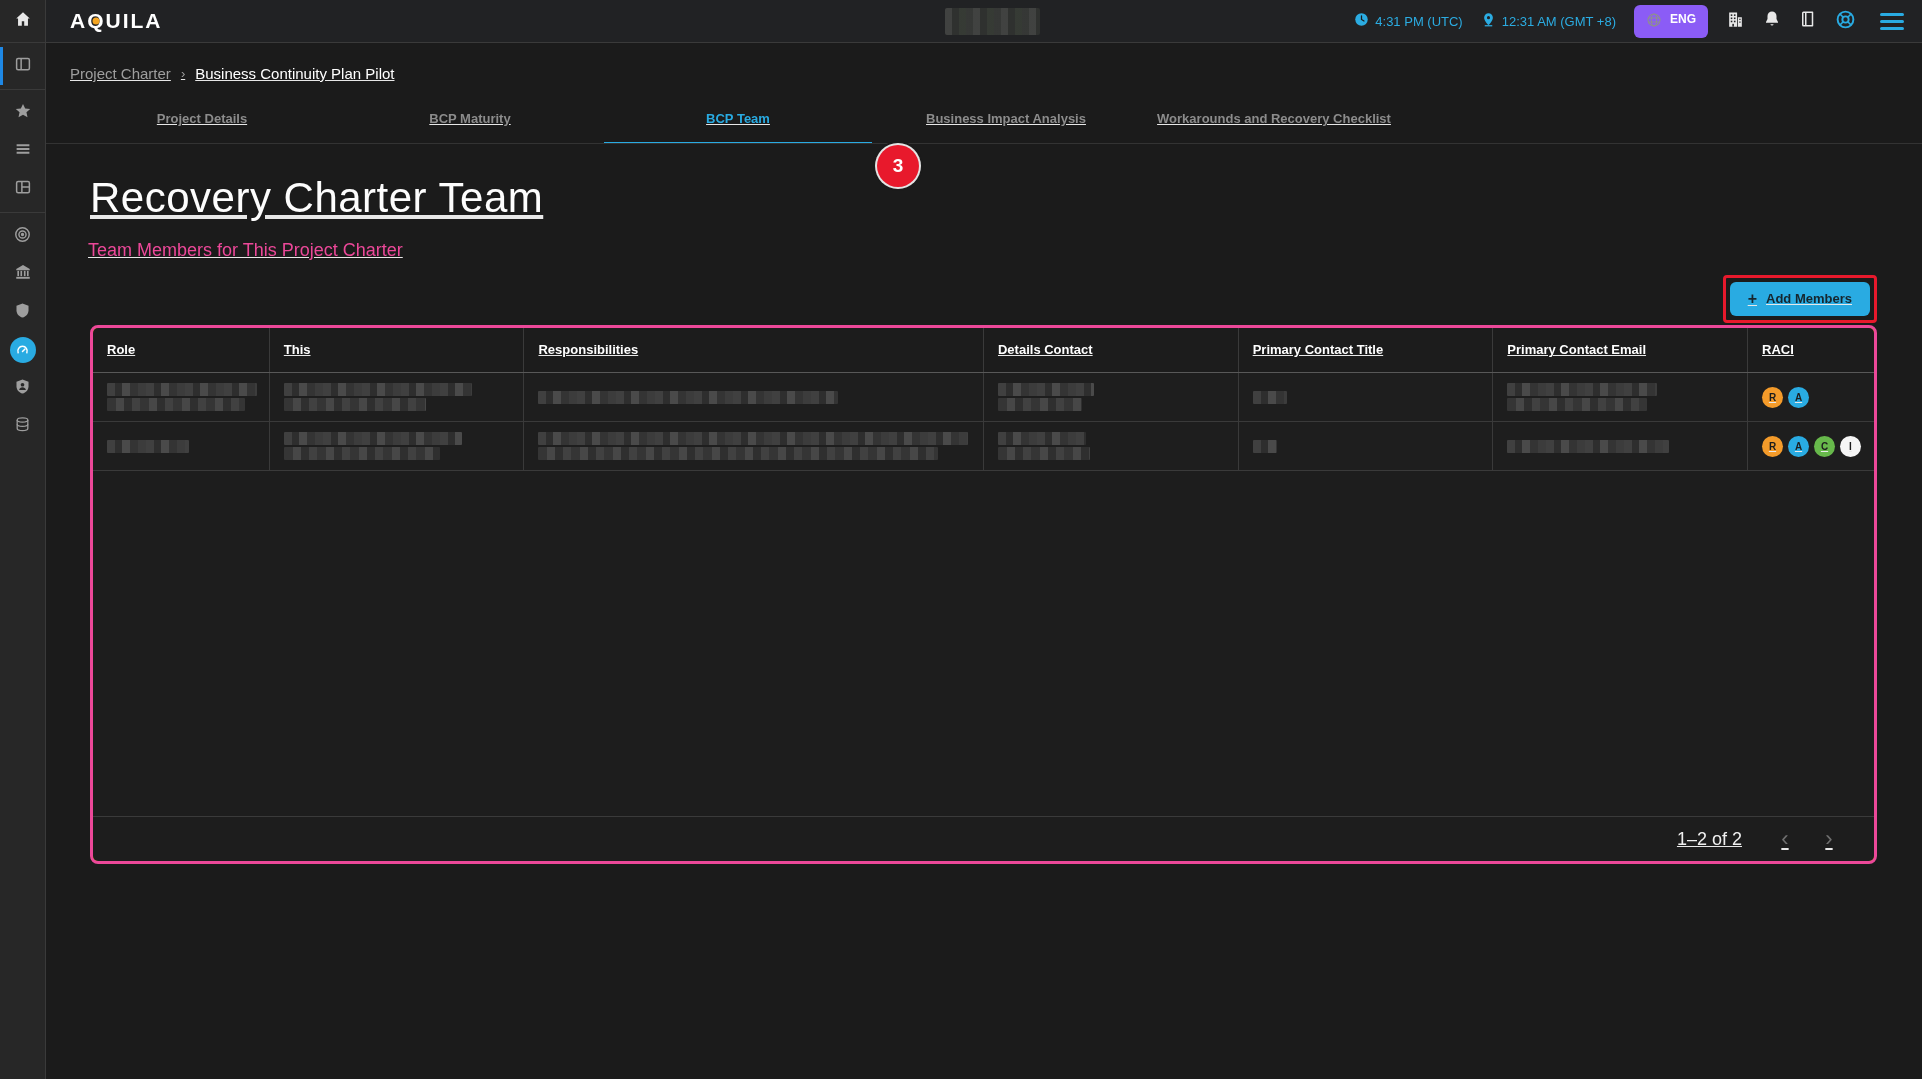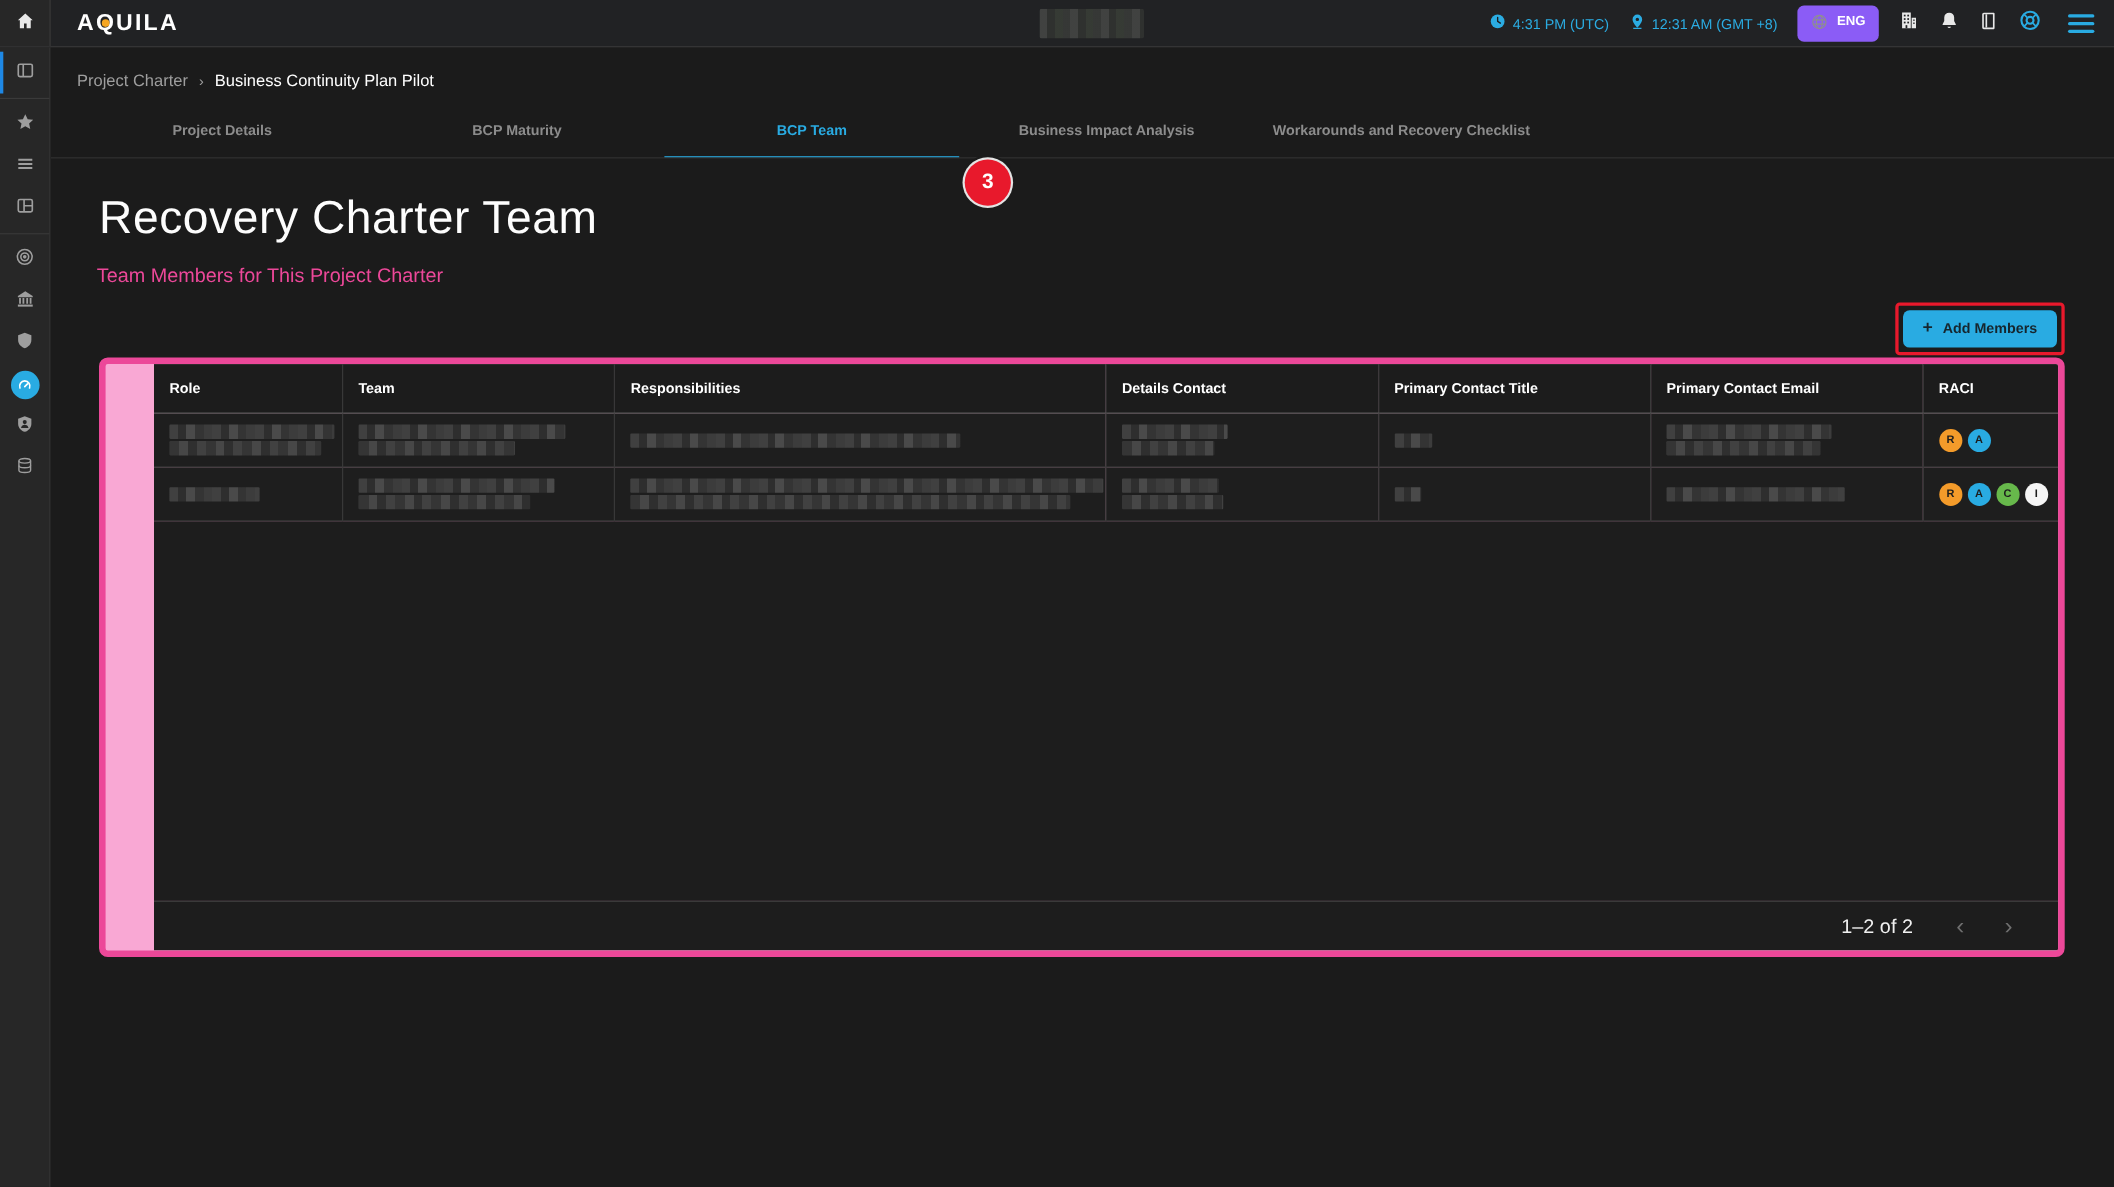--- a/index.html
+++ b/index.html
@@ -45,21 +45,21 @@
     display:flex; align-items:flex-start; gap:8px; background:#8b5cf6; border-radius:6px;
     padding:7px 12px; color:#fff; font-size:12px; font-weight:600; cursor:pointer;
   }
   .lang-chip svg { color:#8f8f8f; }
   .tb-icon { color:#e8e8e8; display:flex; align-items:center; cursor:pointer; }
   .tb-icon.blue { color:#29abe2; }
   .hamburger { display:flex; flex-direction:column; gap:4px; cursor:pointer; margin-left:6px; }
   .hamburger span { display:block; width:24px; height:3px; background:#29abe2; border-radius:2px; }
 
   
-  .app-body { display:flex; height:1036px; }
+  .app-body { display:flex; height:1036px;text-decoration:underline; }
   .sidebar {
     width:46px; background:#272727; border-right:1px solid #3a3a3a;
     display:flex; flex-direction:column; align-items:stretch;
   }
   .side-group { border-bottom:1px solid #3a3a3a; padding:4px 0; }
   .side-group:last-child { border-bottom:none; }
   .side-item {
     height:38px; display:flex; align-items:center; justify-content:center;
     color:#9e9e9e; cursor:pointer; position:relative;
   }
@@ -108,22 +108,22 @@
   .add-btn-wrap { position:relative; padding:4px; border:3px solid #e8192c; border-radius:4px; }
   .add-btn {
     background:#29abe2; color:#16262e; border:none; border-radius:6px;
     font-family:"Liberation Sans", sans-serif;
     font-size:13px; font-weight:700; padding:9px 18px; display:flex; align-items:center; gap:9px; cursor:pointer;
   }
   .add-btn .plus { font-size:16px; font-weight:600; line-height:1; }
 
   
   .table-card {
-    margin:2px 45px 0 44px; background:#f9a8d4;
-    border:6px solid #ec4899; border-radius:8px; overflow:hidden;padding-left:44px;
+    margin:2px 45px 0 44px; background:#eab308;
+    border:3px solid #ec4899; border-radius:8px; overflow:hidden;
   }
   table { width:100%; border-collapse:collapse; table-layout:fixed; }
   th, td { padding:8px 14px; vertical-align:middle; }
   thead th {
     height:45px; text-align:left; font-size:13px; font-weight:700; color:#fff;
     background:#1c1c1c; border-right:1px solid #3a3a3a; border-bottom:1px solid #585858;
   }
   thead th:last-child { border-right:none; }
   tbody td {
     height:47px; background:#1e1e1e;
@@ -393,21 +393,21 @@
             <col style="width:14.3%">
             <col style="width:25.8%">
           <col style="width:14.3%">
             <col style="width:14.3%">
             <col style="width:14.3%">
             <col style="width:7.1%">
         </colgroup>
         <thead>
           <tr>
             <th>Role</th>
-            <th>Team</th>
+            <th>This</th>
             <th>Responsibilities</th>
             <th>Details Contact</th>
             <th>Primary Contact Title</th>
             <th>Primary Contact Email</th>
             <th>RACI</th>
           </tr>
         </thead>
         <tbody>
           <tr>
             <td>

